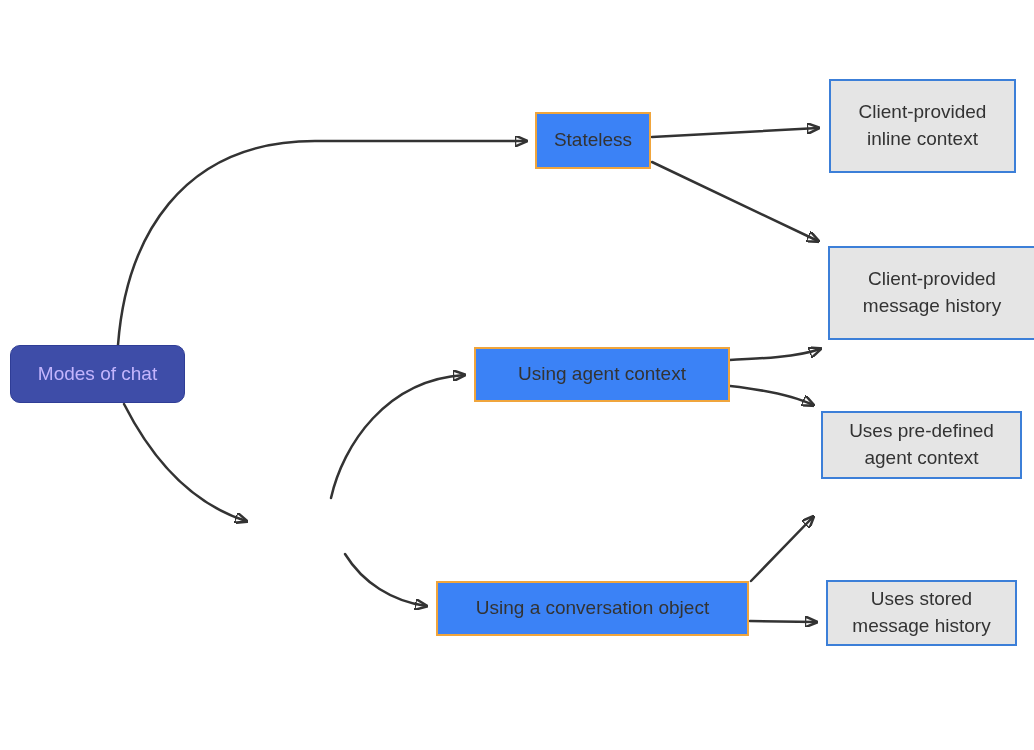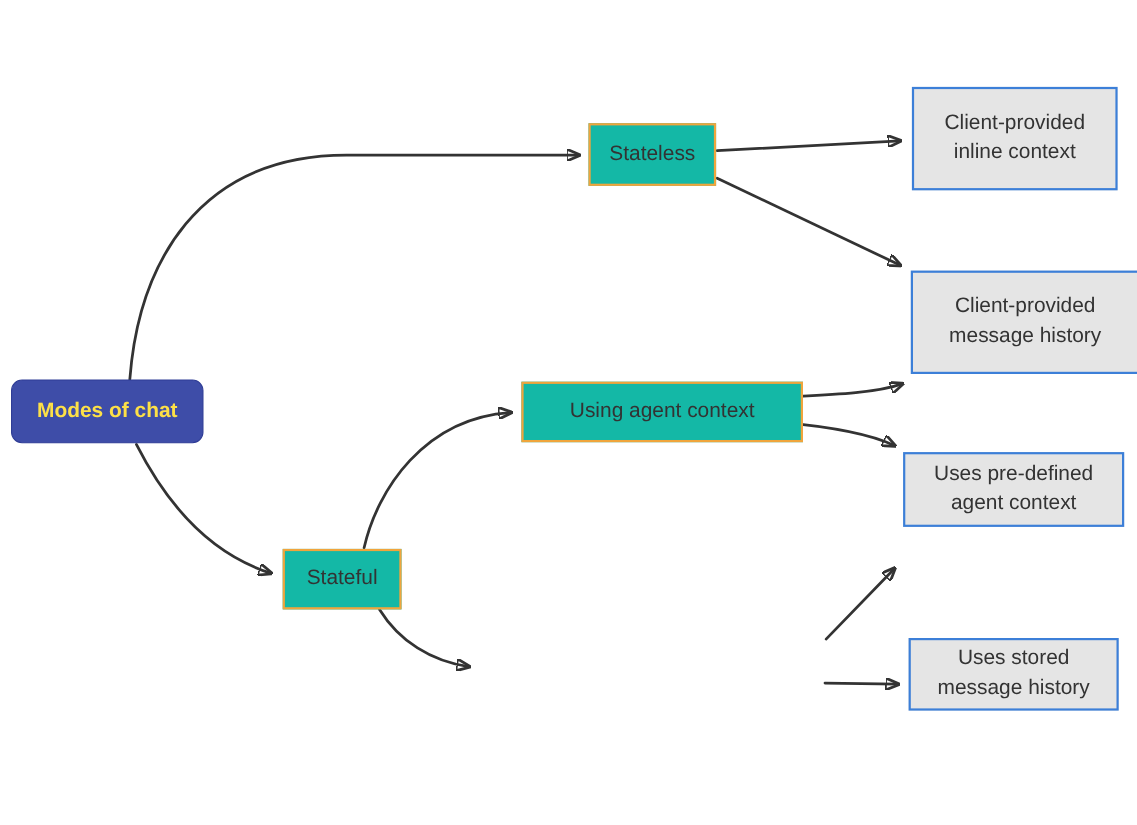--- a/index.html
+++ b/index.html
@@ -35,25 +35,25 @@
     text-align: center;
     box-sizing: border-box;
     font-size: 19px;
     line-height: 1.42;
     color: #333333;
   }
   .node-root {
     background: #3E4DA8;
     border: 1.5px solid #2F3D96;
     border-radius: 10px;
-    color: #fde047;
-    font-weight: bold;
+    color: #c4b5fd;
+    font-weight: normal;
   }
   .node-branch {
-    background: #14b8a6;
+    background: #3b82f6;
     border: 2px solid #F0A53C;
   }
   .node-leaf {
     background: #e5e5e5;
     border: 2px solid #3C7FD8;
     padding: 4px 7px;
   }
 </style>
 </head>
 <body>
@@ -79,28 +79,28 @@
   </svg>
 
   <div class="node node-root" style="left:10px; top:345px; width:175px; height:58px;">
     <span>Modes of chat</span>
   </div>
 
   <div class="node node-branch" style="left:535px; top:112px; width:116px; height:57px;">
     <span>Stateless</span>
   </div>
 
-  <div class="node node-branch" style="left:257px; top:499px; width:108px; height:55px;">
-    <span>Stateful</span>
-  </div>
 
   <div class="node node-branch" style="left:474px; top:347px; width:256px; height:55px;">
     <span>Using agent context</span>
   </div>
 
+  <div class="node node-branch" style="left:436px; top:581px; width:313px; height:55px;">
+    <span>Using a conversation object</span>
+  </div>
 
   <div class="node node-leaf" style="left:829px; top:79px; width:187px; height:94px;">
     <span>Client-provided inline context</span>
   </div>
 
   <div class="node node-leaf" style="left:828px; top:246px; width:208px; height:94px;">
     <span>Client-provided message history</span>
   </div>
 
   <div class="node node-leaf" style="left:821px; top:411px; width:201px; height:68px;">

